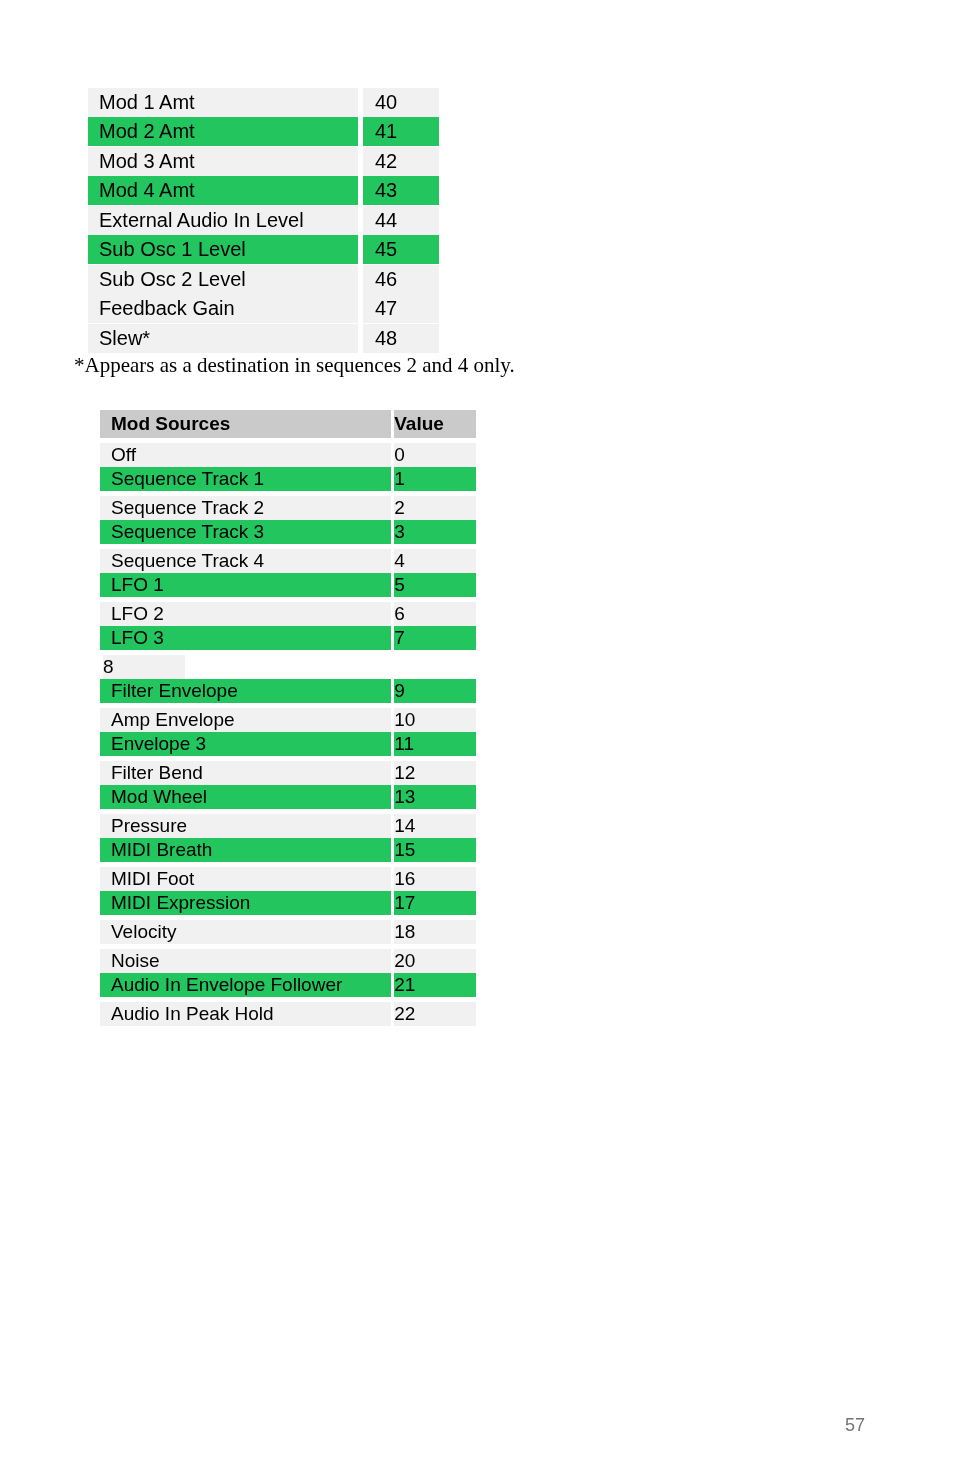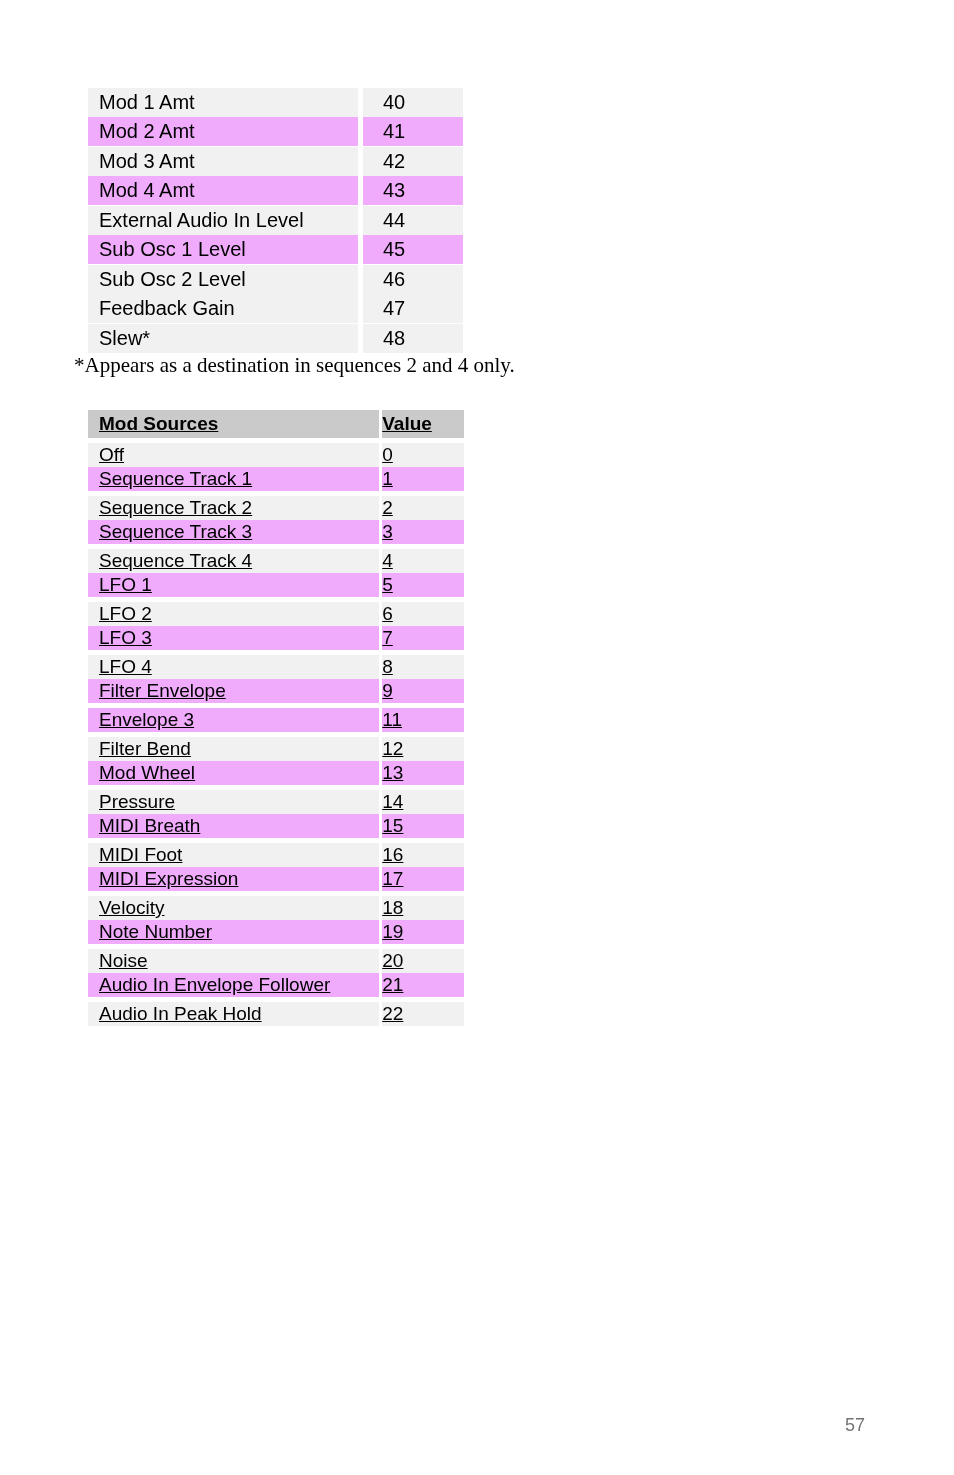--- a/index.html
+++ b/index.html
@@ -27,24 +27,23 @@
 
   
   .table-one {
     position: absolute;
     left: 88px;
     top: 88px;
     width: 376px;
   }
   .table-two {
     position: absolute;
-    left: 88px;
+    left: 100px;
     top: 410px;
     width: 376px;
-    text-decoration: underline;
   }
 
   .row {
     display: flex;
     width: 100%;
     box-sizing: border-box;
   }
   .cell {
     box-sizing: border-box;
     display: flex;
@@ -55,23 +54,23 @@
 
   
   .table-one .row { height: 29px; }
   .table-one .cell-label {
     width: 270px;
     padding-left: 11px;
     font-size: 20px;
     line-height: 29px;
   }
   .table-one .cell-value {
-    width: 100px;
+    width: 76px;
     margin-left: 5px;
-    padding-left: 20px;
+    padding-left: 12px;
     font-size: 20px;
     line-height: 29px;
   }
   .table-one .gap { height: 1px; }
 
   
   .table-two .row { height: 24px; }
   .table-two .cell-label {
     width: 292px;
     padding-left: 11px;
@@ -88,21 +87,21 @@
   .table-two .row.header .cell-label,
   .table-two .row.header .cell-value {
     font-weight: bold;
     line-height: 28px;
     font-size: 19px;
   }
   .table-two .gap { height: 5px; }
 
   
   .shade-light .cell { background: #f1f1f1; }
-  .shade-dark  .cell { background: #f0abfc; }
+  .shade-dark  .cell { background: #22c55e; }
   .shade-head  .cell { background: #cacaca; }
 
   
   .footnote {
     position: absolute;
     left: 74px;
     top: 352px;
     font-family: "Liberation Serif", serif;
     font-size: 21px;
     line-height: 26px;
@@ -206,28 +205,31 @@
       <div class="row shade-light">
         <div class="cell cell-label">LFO 2</div>
         <div class="cell cell-value">6</div>
       </div>
       <div class="row shade-dark">
         <div class="cell cell-label">LFO 3</div>
         <div class="cell cell-value">7</div>
       </div>
       <div class="gap"></div>
       <div class="row shade-light">
-        <div class="cell cell-label">LFO 4</div>
         <div class="cell cell-value">8</div>
       </div>
       <div class="row shade-dark">
         <div class="cell cell-label">Filter Envelope</div>
         <div class="cell cell-value">9</div>
       </div>
       <div class="gap"></div>
+      <div class="row shade-light">
+        <div class="cell cell-label">Amp Envelope</div>
+        <div class="cell cell-value">10</div>
+      </div>
       <div class="row shade-dark">
         <div class="cell cell-label">Envelope 3</div>
         <div class="cell cell-value">11</div>
       </div>
       <div class="gap"></div>
       <div class="row shade-light">
         <div class="cell cell-label">Filter Bend</div>
         <div class="cell cell-value">12</div>
       </div>
       <div class="row shade-dark">
@@ -250,24 +252,20 @@
       </div>
       <div class="row shade-dark">
         <div class="cell cell-label">MIDI Expression</div>
         <div class="cell cell-value">17</div>
       </div>
       <div class="gap"></div>
       <div class="row shade-light">
         <div class="cell cell-label">Velocity</div>
         <div class="cell cell-value">18</div>
       </div>
-      <div class="row shade-dark">
-        <div class="cell cell-label">Note Number</div>
-        <div class="cell cell-value">19</div>
-      </div>
       <div class="gap"></div>
       <div class="row shade-light">
         <div class="cell cell-label">Noise</div>
         <div class="cell cell-value">20</div>
       </div>
       <div class="row shade-dark">
         <div class="cell cell-label">Audio In Envelope Follower</div>
         <div class="cell cell-value">21</div>
       </div>
       <div class="gap"></div>

